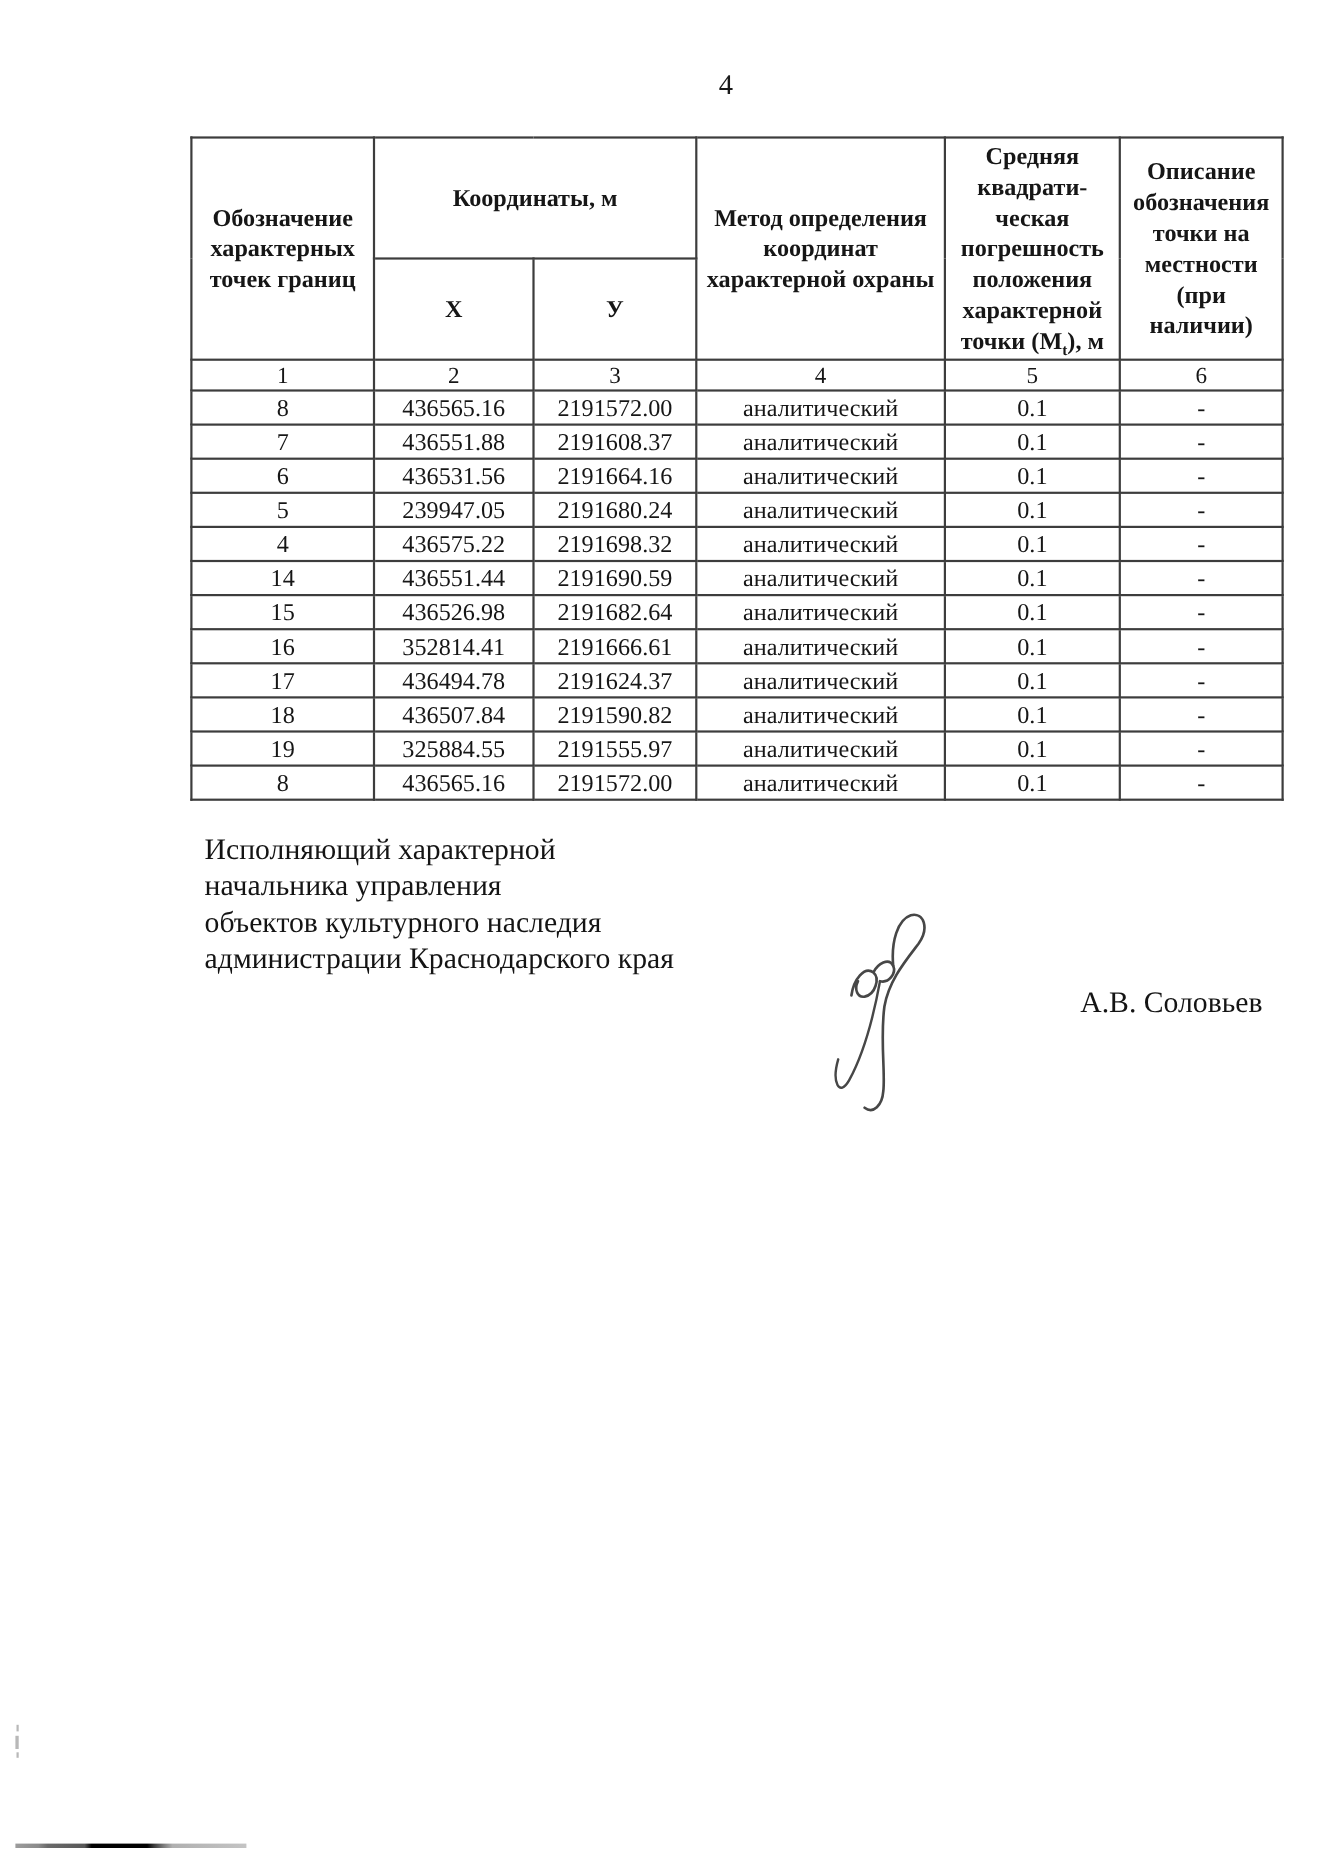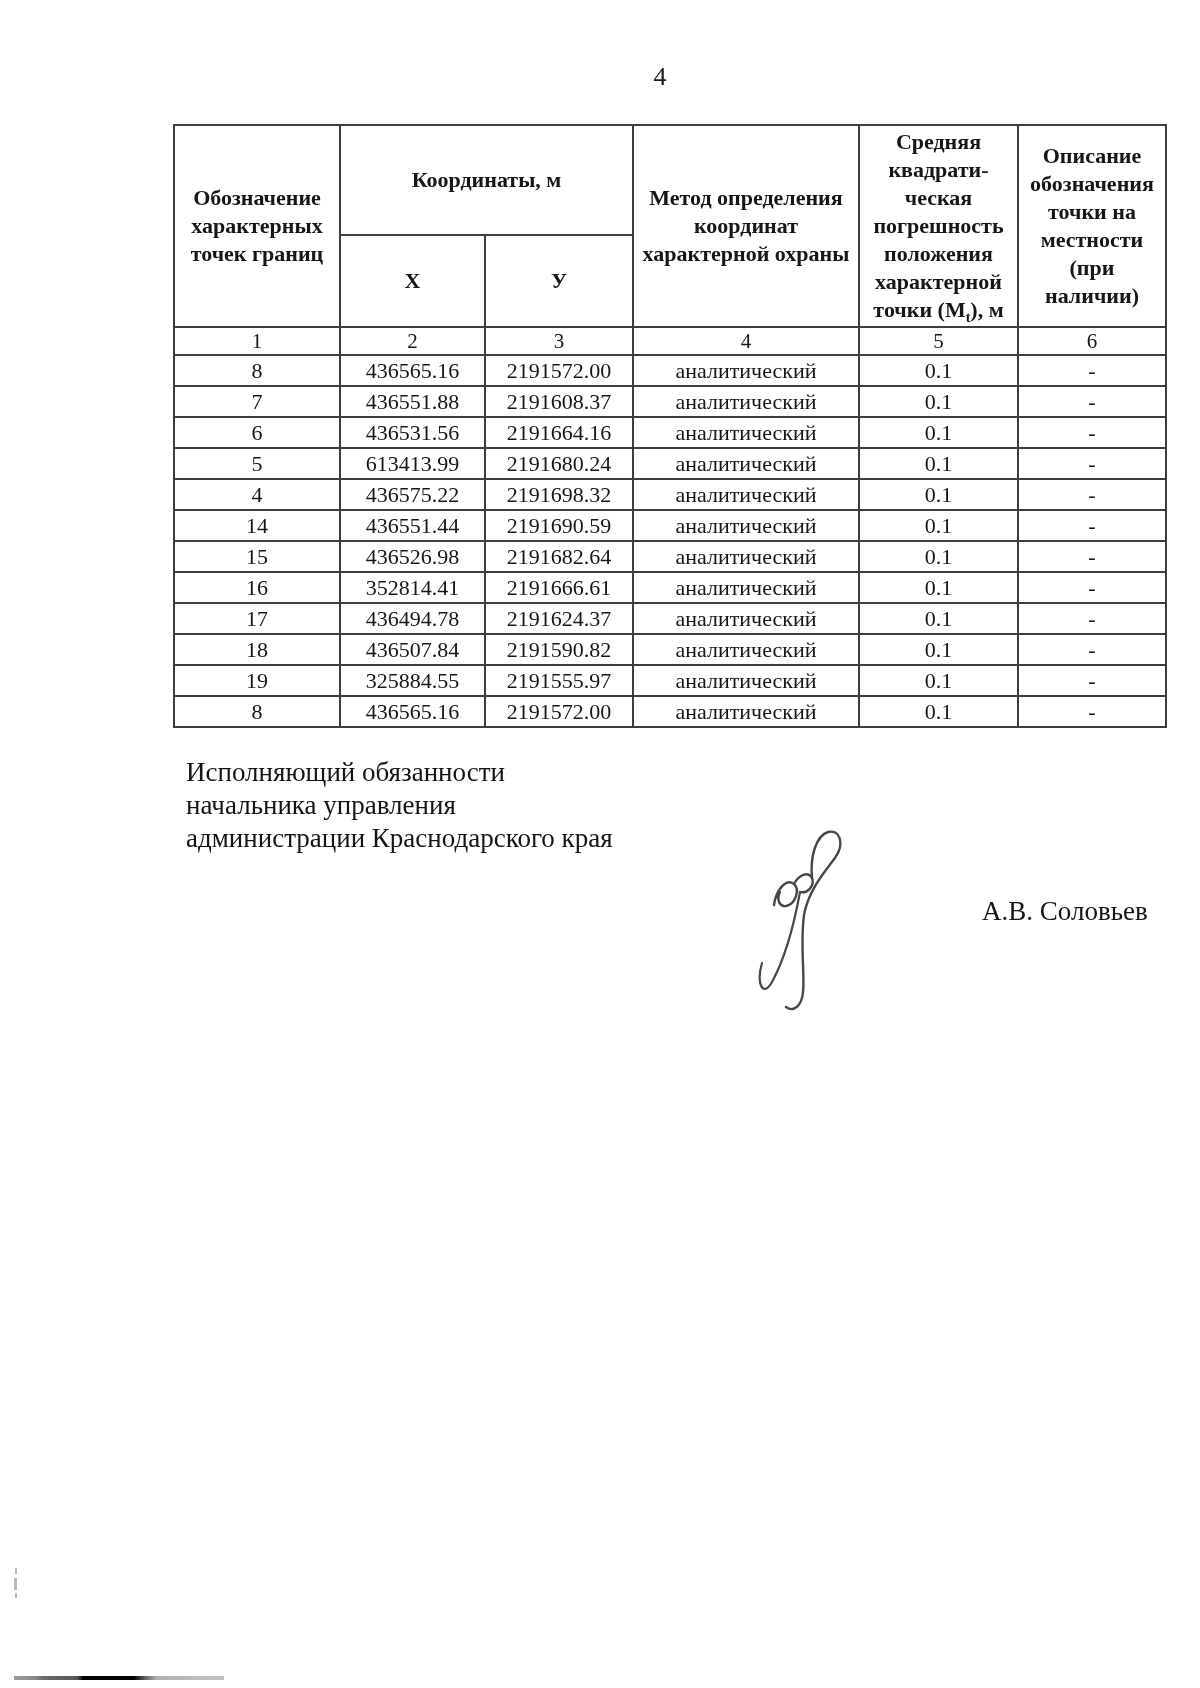--- a/index.html
+++ b/index.html
@@ -160,21 +160,21 @@
       <tr class="datarow">
         <td>6</td>
         <td>436531.56</td>
         <td>2191664.16</td>
         <td>аналитический</td>
         <td>0.1</td>
         <td>-</td>
       </tr>
       <tr class="datarow">
         <td>5</td>
-        <td>613413.99</td>
+        <td>239947.05</td>
         <td>2191680.24</td>
         <td>аналитический</td>
         <td>0.1</td>
         <td>-</td>
       </tr>
       <tr class="datarow">
         <td>4</td>
         <td>436575.22</td>
         <td>2191698.32</td>
         <td>аналитический</td>
@@ -234,22 +234,23 @@
         <td>436565.16</td>
         <td>2191572.00</td>
         <td>аналитический</td>
         <td>0.1</td>
         <td>-</td>
       </tr>
     </tbody>
   </table>
 
   <div class="sig-block">
-    <div>Исполняющий обязанности</div>
+    <div>Исполняющий характерной</div>
     <div>начальника управления</div>
+    <div>объектов культурного наследия</div>
     <div>администрации Краснодарского края</div>
   </div>
 
   <svg class="sig-svg" width="95" height="215" viewBox="0 0 95 215" fill="none">
     <path d="M16,105 C18,90 28,78 36,84 C42,89 38,104 28,106 C22,107 18,100 22,92 M36,84 C40,76 50,70 54,78 C57,85 50,94 42,92" stroke="#474747" stroke-width="2.4" stroke-linecap="round" fill="none"></path>
     <path d="M54,78 C52,56 58,36 70,32 C82,29 87,44 77,58 C64,75 50,92 46,115 C42,145 47,175 45,192 C44,205 36,213 28,207" stroke="#474747" stroke-width="2.4" stroke-linecap="round" fill="none"></path>
     <path d="M42,92 C36,125 26,160 14,182 C5,198 -2,184 4,163" stroke="#474747" stroke-width="2.2" stroke-linecap="round" fill="none"></path>
   </svg>
 
   <div class="sig-name">А.В. Соловьев</div>

